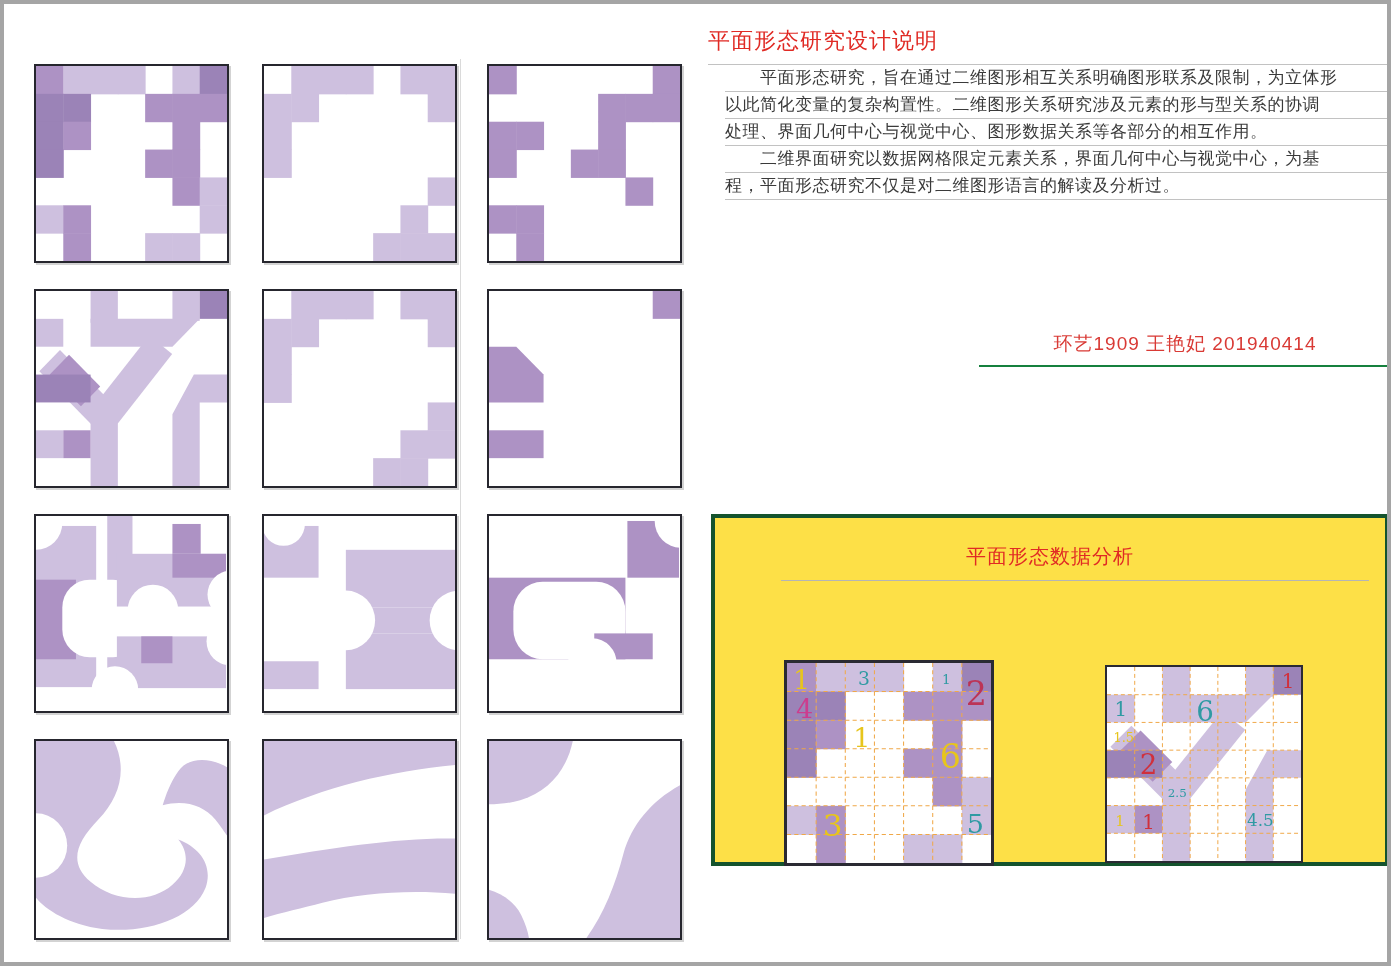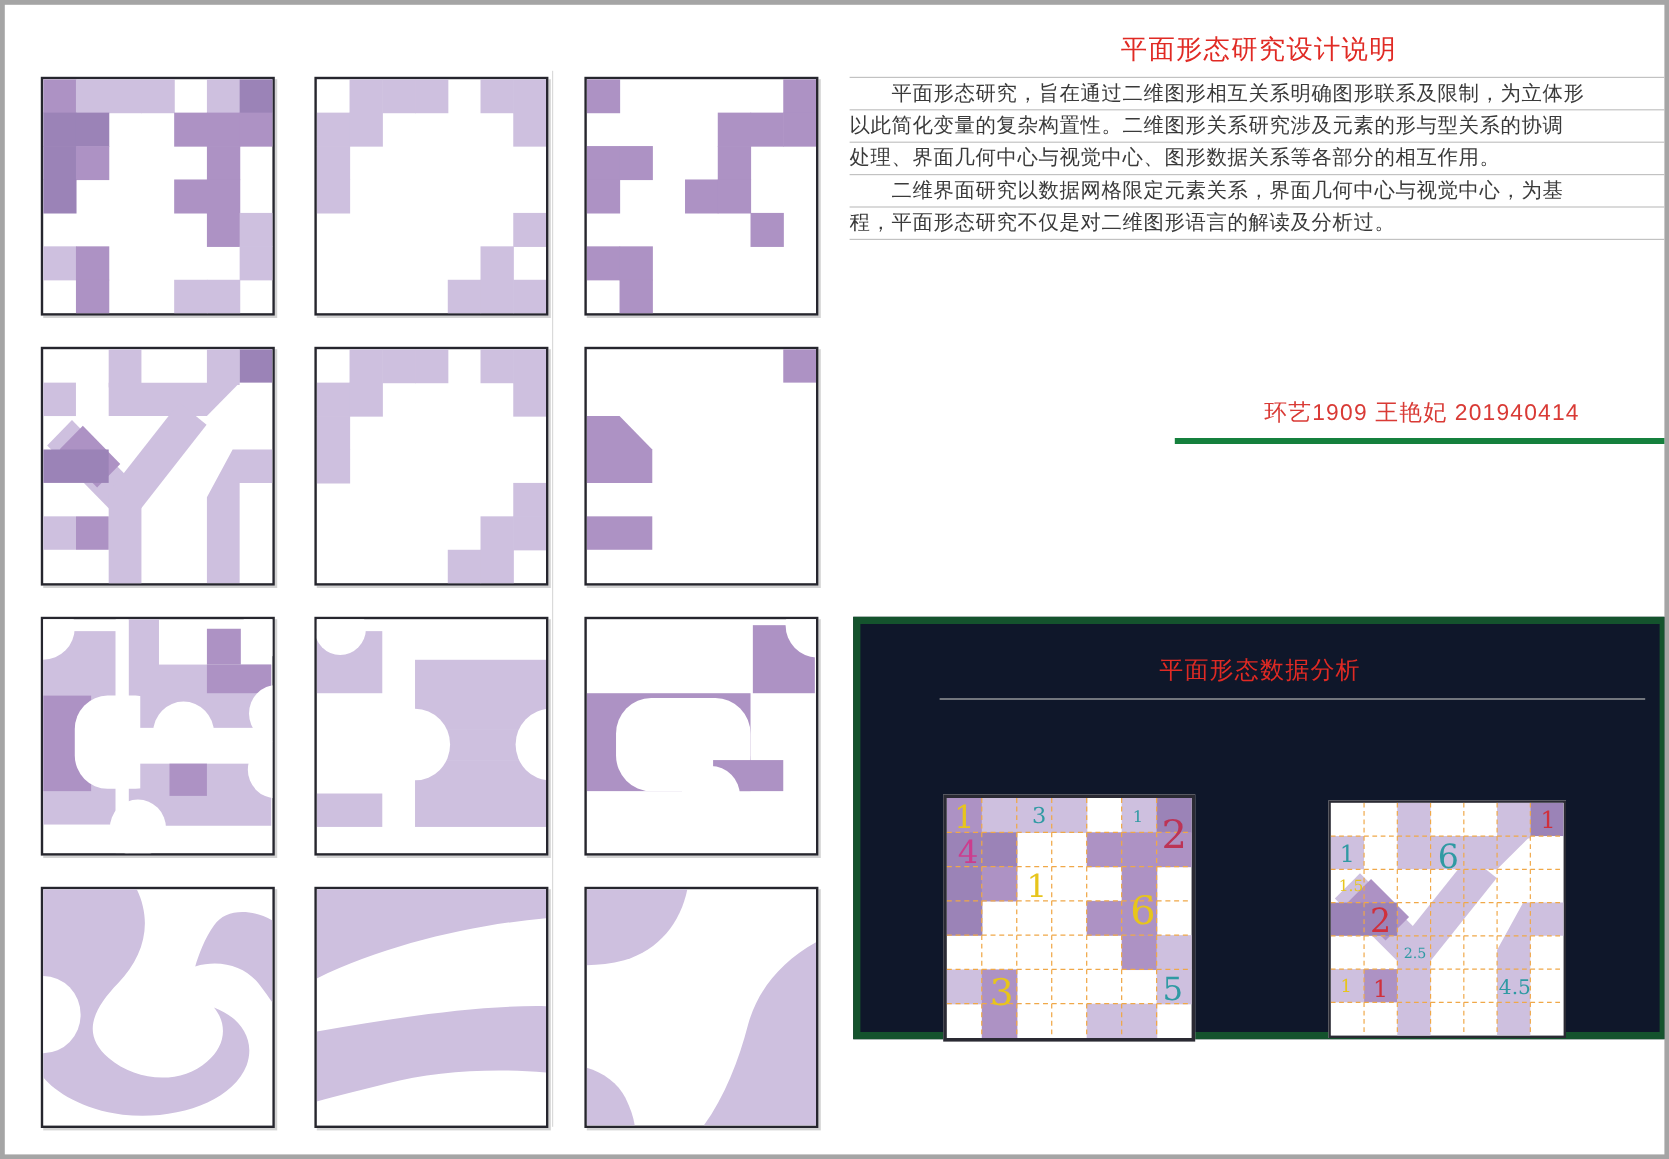--- a/index.html
+++ b/index.html
@@ -9,37 +9,38 @@
     font-family:"Liberation Sans", sans-serif;
   }
   .tile{
     position:absolute; width:195px; height:199px; background:#fff;
     border:2px solid #26262e; box-sizing:border-box;
     box-shadow:2px 2px 0 rgba(130,130,130,.35);
   }
   .tile svg{display:block;width:100%;height:100%;}
   .col-sep{position:absolute; width:1px; background:#dadada;}
   .header-title{
-    position:absolute; left:704px; top:22px; width:682px; text-align:center;
+    position:absolute; left:704px; top:22px; width:682px; text-align:left;
     color:#e02a24; font-size:22px; letter-spacing:1px;
   }
   .para-wrap{position:absolute; left:704px; top:60px; width:683px; border-top:1px solid #c2c2c2;}
   .para-line{
     height:26px; line-height:26px; font-size:17px; color:#3a3a3a;
     border-bottom:1px solid #c2c2c2; white-space:nowrap; overflow:hidden;
     letter-spacing:.5px;
+    margin-left:17px;
   }
   .student-line{
     position:absolute; left:975px; top:327px; width:412px; text-align:center;
     color:#d93a35; font-size:19px; letter-spacing:1px;
-    padding-bottom:8px; border-bottom:5px solid #15803d;
+    padding-bottom:8px; border-bottom:2px solid #15803d;
   }
   .analysis-box{
     position:absolute; left:707px; top:510px; width:678px; height:352px;
-    border:6px solid #14532d; box-sizing:border-box; background:#0f172a;
+    border:4px solid #14532d; box-sizing:border-box; background:#fde047;
   }
   .analysis-title{
     position:absolute; left:0; top:25px; width:100%; text-align:center;
     color:#e02a24; font-size:20px; letter-spacing:1px;
   }
   .analysis-underline{
     position:absolute; left:66px; top:62px; width:588px; height:1px; background:#b5b5b5;
   }
   .agrid{position:absolute; background:#fff; box-sizing:border-box;}
   .agrid svg{display:block;width:100%;height:100%;}

